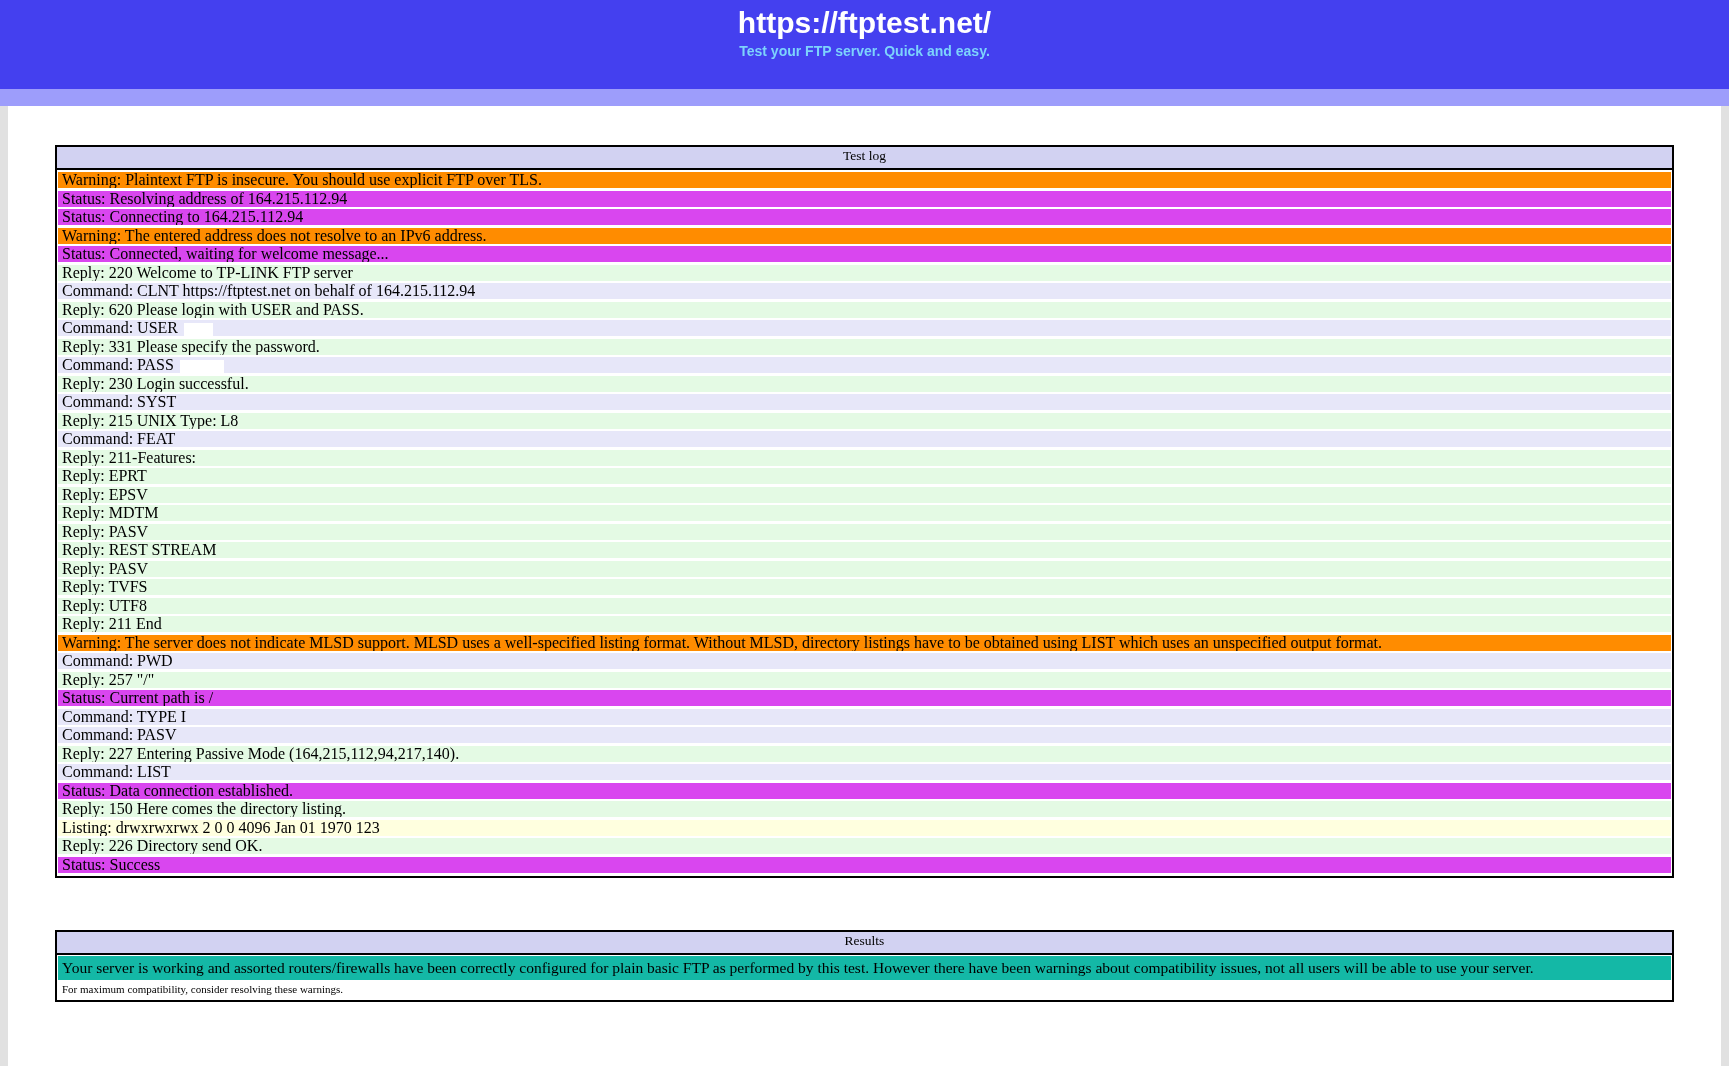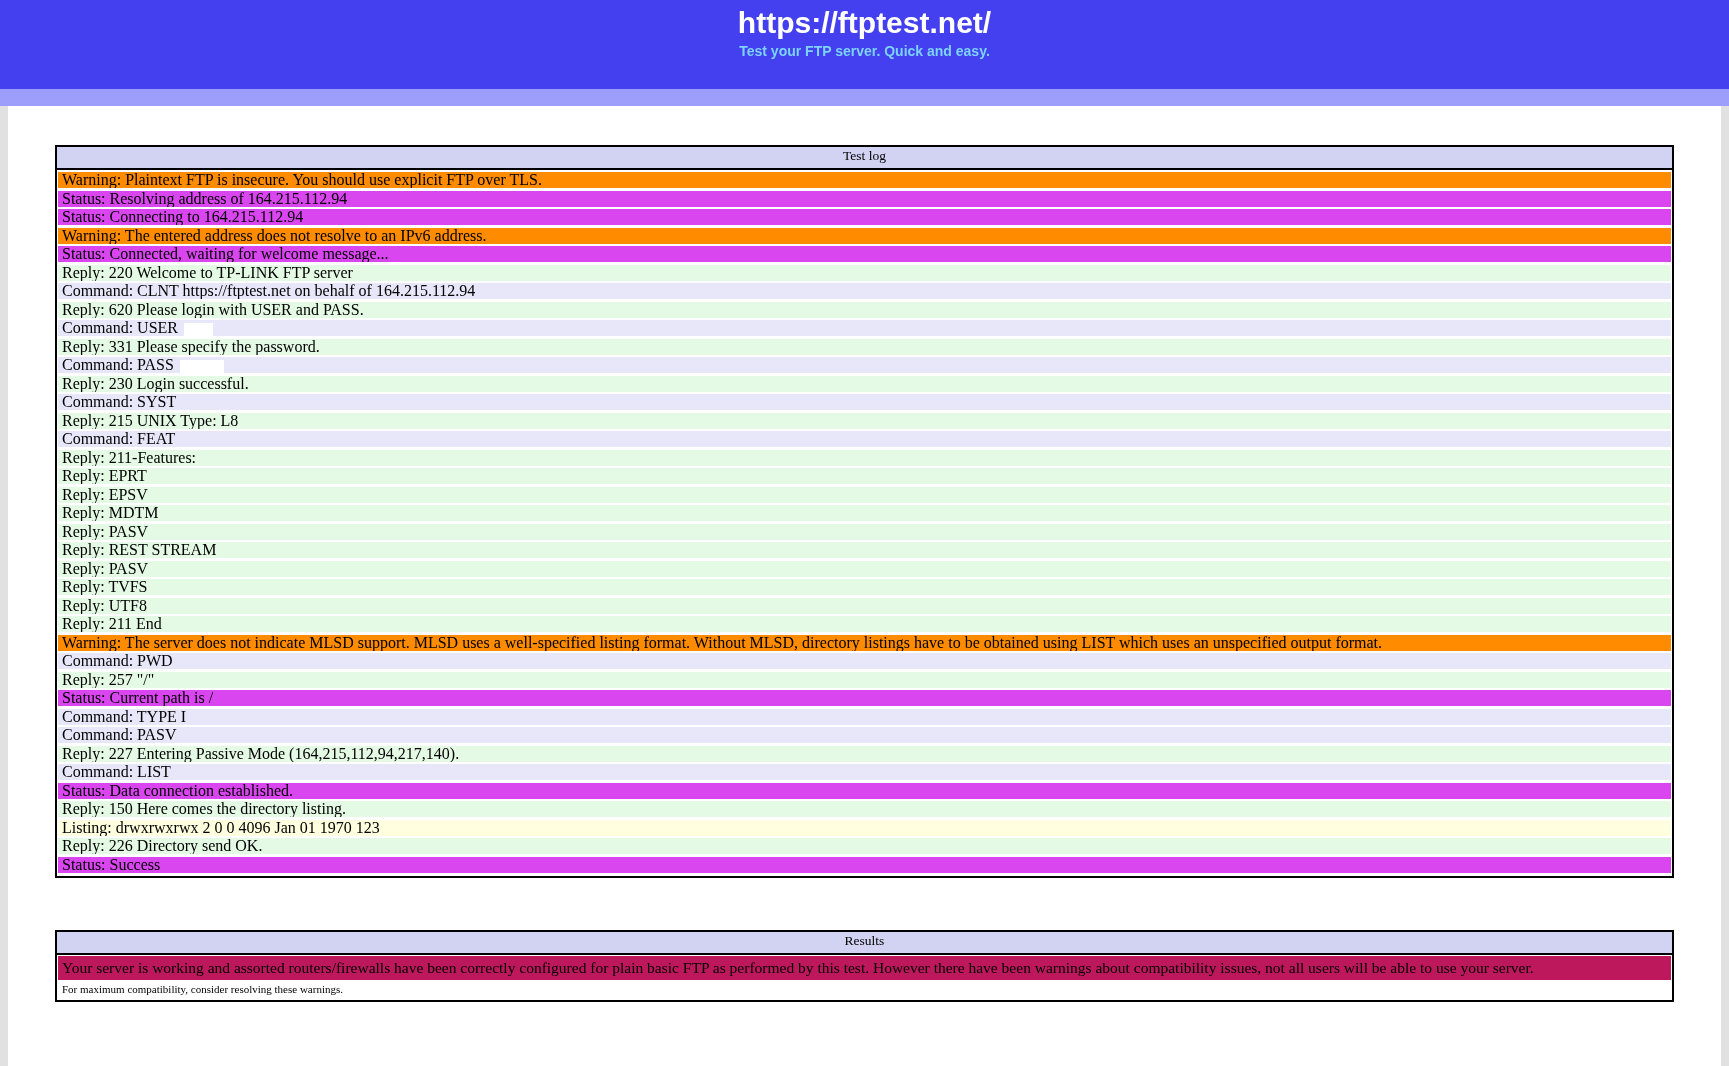--- a/index.html
+++ b/index.html
@@ -83,21 +83,21 @@
     display: inline-block;
     background: #ffffff;
     height: 13px;
     vertical-align: text-bottom;
     margin-left: 6px;
   }
 
   .results-panel { margin-top: 52px; }
   .results-body { padding: 1px; }
   .result-warning {
-    background: #be185d;
+    background: #14b8a6;
     font-size: 15.5px;
     line-height: 20px;
     padding: 2px 4px;
   }
   .result-advice {
     background: #ffffff;
     font-size: 11px;
     line-height: 17px;
     padding: 1px 4px;
   }

